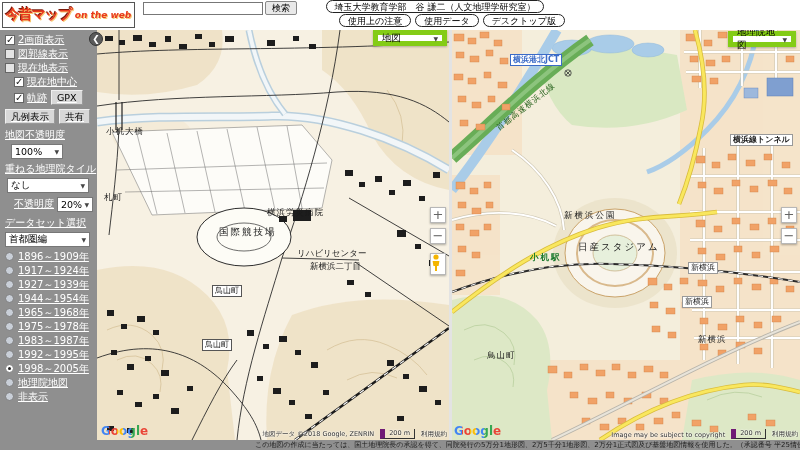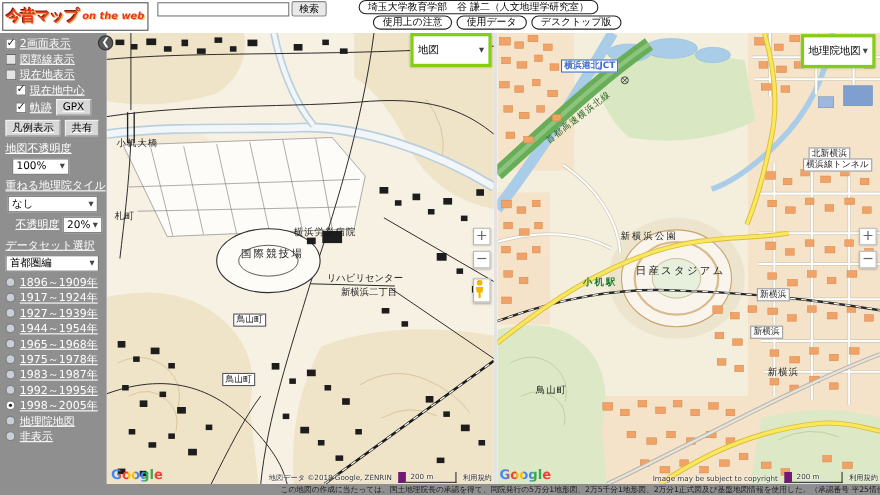--- a/index.html
+++ b/index.html
@@ -60,42 +60,42 @@
   .map-panel svg { position:absolute; left:0; top:0; }
   .mlabel { position:absolute; font-size:8.5px; color:#1a1a1a; white-space:nowrap; line-height:10px;
             letter-spacing:1px; z-index:5; }
   .mlabel.boxed { background:#fff; border:1px solid #555; padding:0 2px; font-size:8px; letter-spacing:0; }
   .mlabel.bluebox { background:#fff; border:1px solid #3b6bc7; color:#3b6bc7; padding:0 2px;
                     font-size:8px; letter-spacing:0; font-weight:bold; }
   .mlabel.graybox { background:#fff; border:1px solid #999; padding:0 2px; font-size:8px; letter-spacing:0; }
   .mlabel.greentext { color:#1a7a2e; font-weight:bold; letter-spacing:2px; }
   .mlabel.roadgreen { color:#1e5c14; transform:rotate(-38deg); font-size:8px; letter-spacing:1px; }
   .mlabel.stadium { font-size:9.5px; letter-spacing:2px; }
-  .layer-select { position:absolute; z-index:10; background:#fff; border:3px solid #84cc16; height:31px;
+  .layer-select { position:absolute; z-index:10; background:#fff; border:5px solid #84cc16; height:16px;
                   display:flex; align-items:center; justify-content:space-between; font-size:9.5px;
-                  padding:0 4px; cursor:pointer; box-shadow:0 1px 2px rgba(0,0,0,.25);text-align:right; }
+                  padding:0 4px; cursor:pointer; box-shadow:0 1px 2px rgba(0,0,0,.25); }
   .layer-select::after { content:"▼"; font-size:6px; color:#444; }
   .zctl { position:absolute; z-index:10; width:16px; height:16px; background:#fff; border:1px solid #b7b7b7;
           box-shadow:0 1px 2px rgba(0,0,0,.3); font-size:13px; line-height:14px; text-align:center;
           color:#666; cursor:pointer; }
   .pegman { position:absolute; z-index:10; width:16px; height:22px; background:#fff; border:1px solid #b7b7b7;
             box-shadow:0 1px 2px rgba(0,0,0,.3); display:flex; align-items:center; justify-content:center;
             cursor:pointer; }
   .glogo { position:absolute; z-index:10; font-size:12px; font-weight:bold; color:#4285f4;
            text-shadow:0 0 2px #fff; letter-spacing:0; }
   @supports ((-webkit-background-clip:text) or (background-clip:text)) {
     .glogo { background:linear-gradient(90deg,#4285F4 0 17%,#EA4335 17% 33%,#FBBC05 33% 47%,
              #4285F4 47% 63%,#34A853 63% 80%,#EA4335 80% 100%);
              -webkit-background-clip:text; background-clip:text; color:transparent; text-shadow:none; }
   }
   .attrib-row { position:absolute; z-index:10; bottom:1px; right:2px; display:flex; gap:6px;
                 align-items:flex-end; font-size:6.5px; color:#333;
                 text-shadow:0 0 2px #fff,0 0 2px #fff; }
-  .scale { border-left:7px solid #701a75; border-right:1px solid #333; border-bottom:1px solid #333;
-           padding:0 20px 1px 4px; }
+  .scale { border-left:5px solid #701a75; border-right:1px solid #333; border-bottom:1px solid #333;
+           padding:0 4px 1px 4px; }
   .terms { cursor:pointer; color:#222; }
   
   footer { height:10px; background:#8f8f8f; font-size:7px; line-height:10px; color:#1c1c1c;
            white-space:nowrap; overflow:hidden; padding-left:255px; }
 </style>
 </head>
 <body>
 
 <div class="app">
 
@@ -551,21 +551,21 @@
           </g>
           <g transform="translate(116,43)">
             <circle r="3.2" fill="none" stroke="#333" stroke-width="0.8"></circle>
             <path d="M-2.2,-2.2 L2.2,2.2 M-2.2,2.2 L2.2,-2.2" stroke="#333" stroke-width="0.8"></path>
           </g>
         </svg>
 
         <span class="mlabel bluebox" style="left:58px;top:24px;">横浜港北JCT</span>
         <span class="mlabel roadgreen" style="left:38px;top:72px;">首都高速横浜北線</span>
         <span class="mlabel graybox" style="left:283px;top:63px;margin-top:41px;">北新横浜</span>
-        <span class="mlabel graybox" style="left:278px;top:114px;">横浜線トンネル</span>
+        <span class="mlabel graybox" style="left:278px;top:104px;font-weight:bold;">横浜線トンネル</span>
         <span class="mlabel" style="left:112px;top:180px;letter-spacing:2px;">新横浜公園</span>
         <span class="mlabel stadium" style="left:126px;top:212px;">日産スタジアム</span>
         <span class="mlabel greentext" style="left:78px;top:222px;">小机駅</span>
         <span class="mlabel graybox" style="left:236px;top:232px;">新横浜</span>
         <span class="mlabel graybox" style="left:230px;top:266px;">新横浜</span>
         <span class="mlabel" style="left:246px;top:304px;letter-spacing:1px;">新横浜</span>
         <span class="mlabel" style="left:35px;top:320px;letter-spacing:1px;">鳥山町</span>
 
         <div class="layer-select" style="top:1px;right:4px;width:68px;">
           <span>地理院地図</span>

